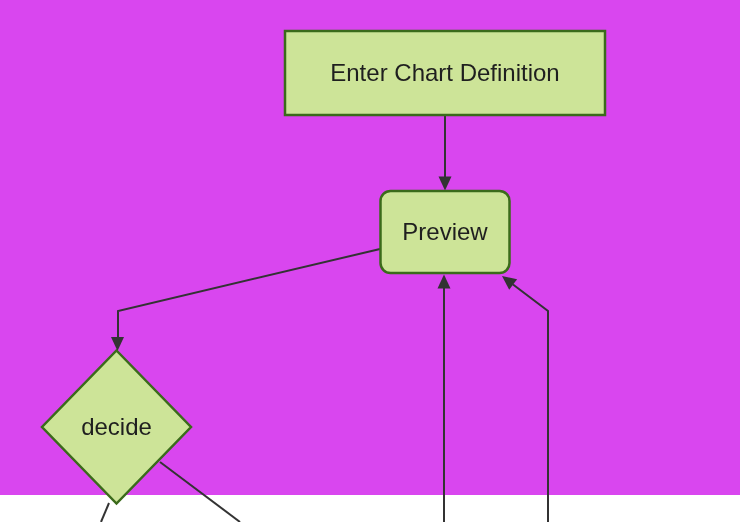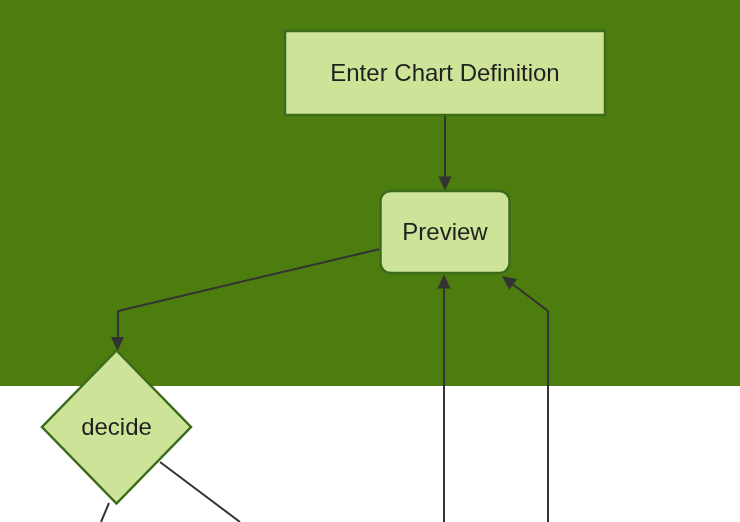--- a/index.html
+++ b/index.html
@@ -6,22 +6,22 @@
     margin: 0;
     padding: 0;
     width: 740px;
     height: 522px;
     background: #ffffff;
     overflow: hidden;
   }
   .stage {
     position: relative;
     width: 740px;
-    height: 386px;
-    background: #4d7c0f;
+    height: 495px;
+    background: #d946ef;
   }
   svg { display: block; }
   .node-label {
     font-family: "Liberation Sans", "DejaVu Sans", sans-serif;
     font-size: 24px;
     text-anchor: middle;
   }
   .edge { fill: none; stroke-width: 2px; }
   .node-shape { stroke-width: 2.5px; }
 </style>

